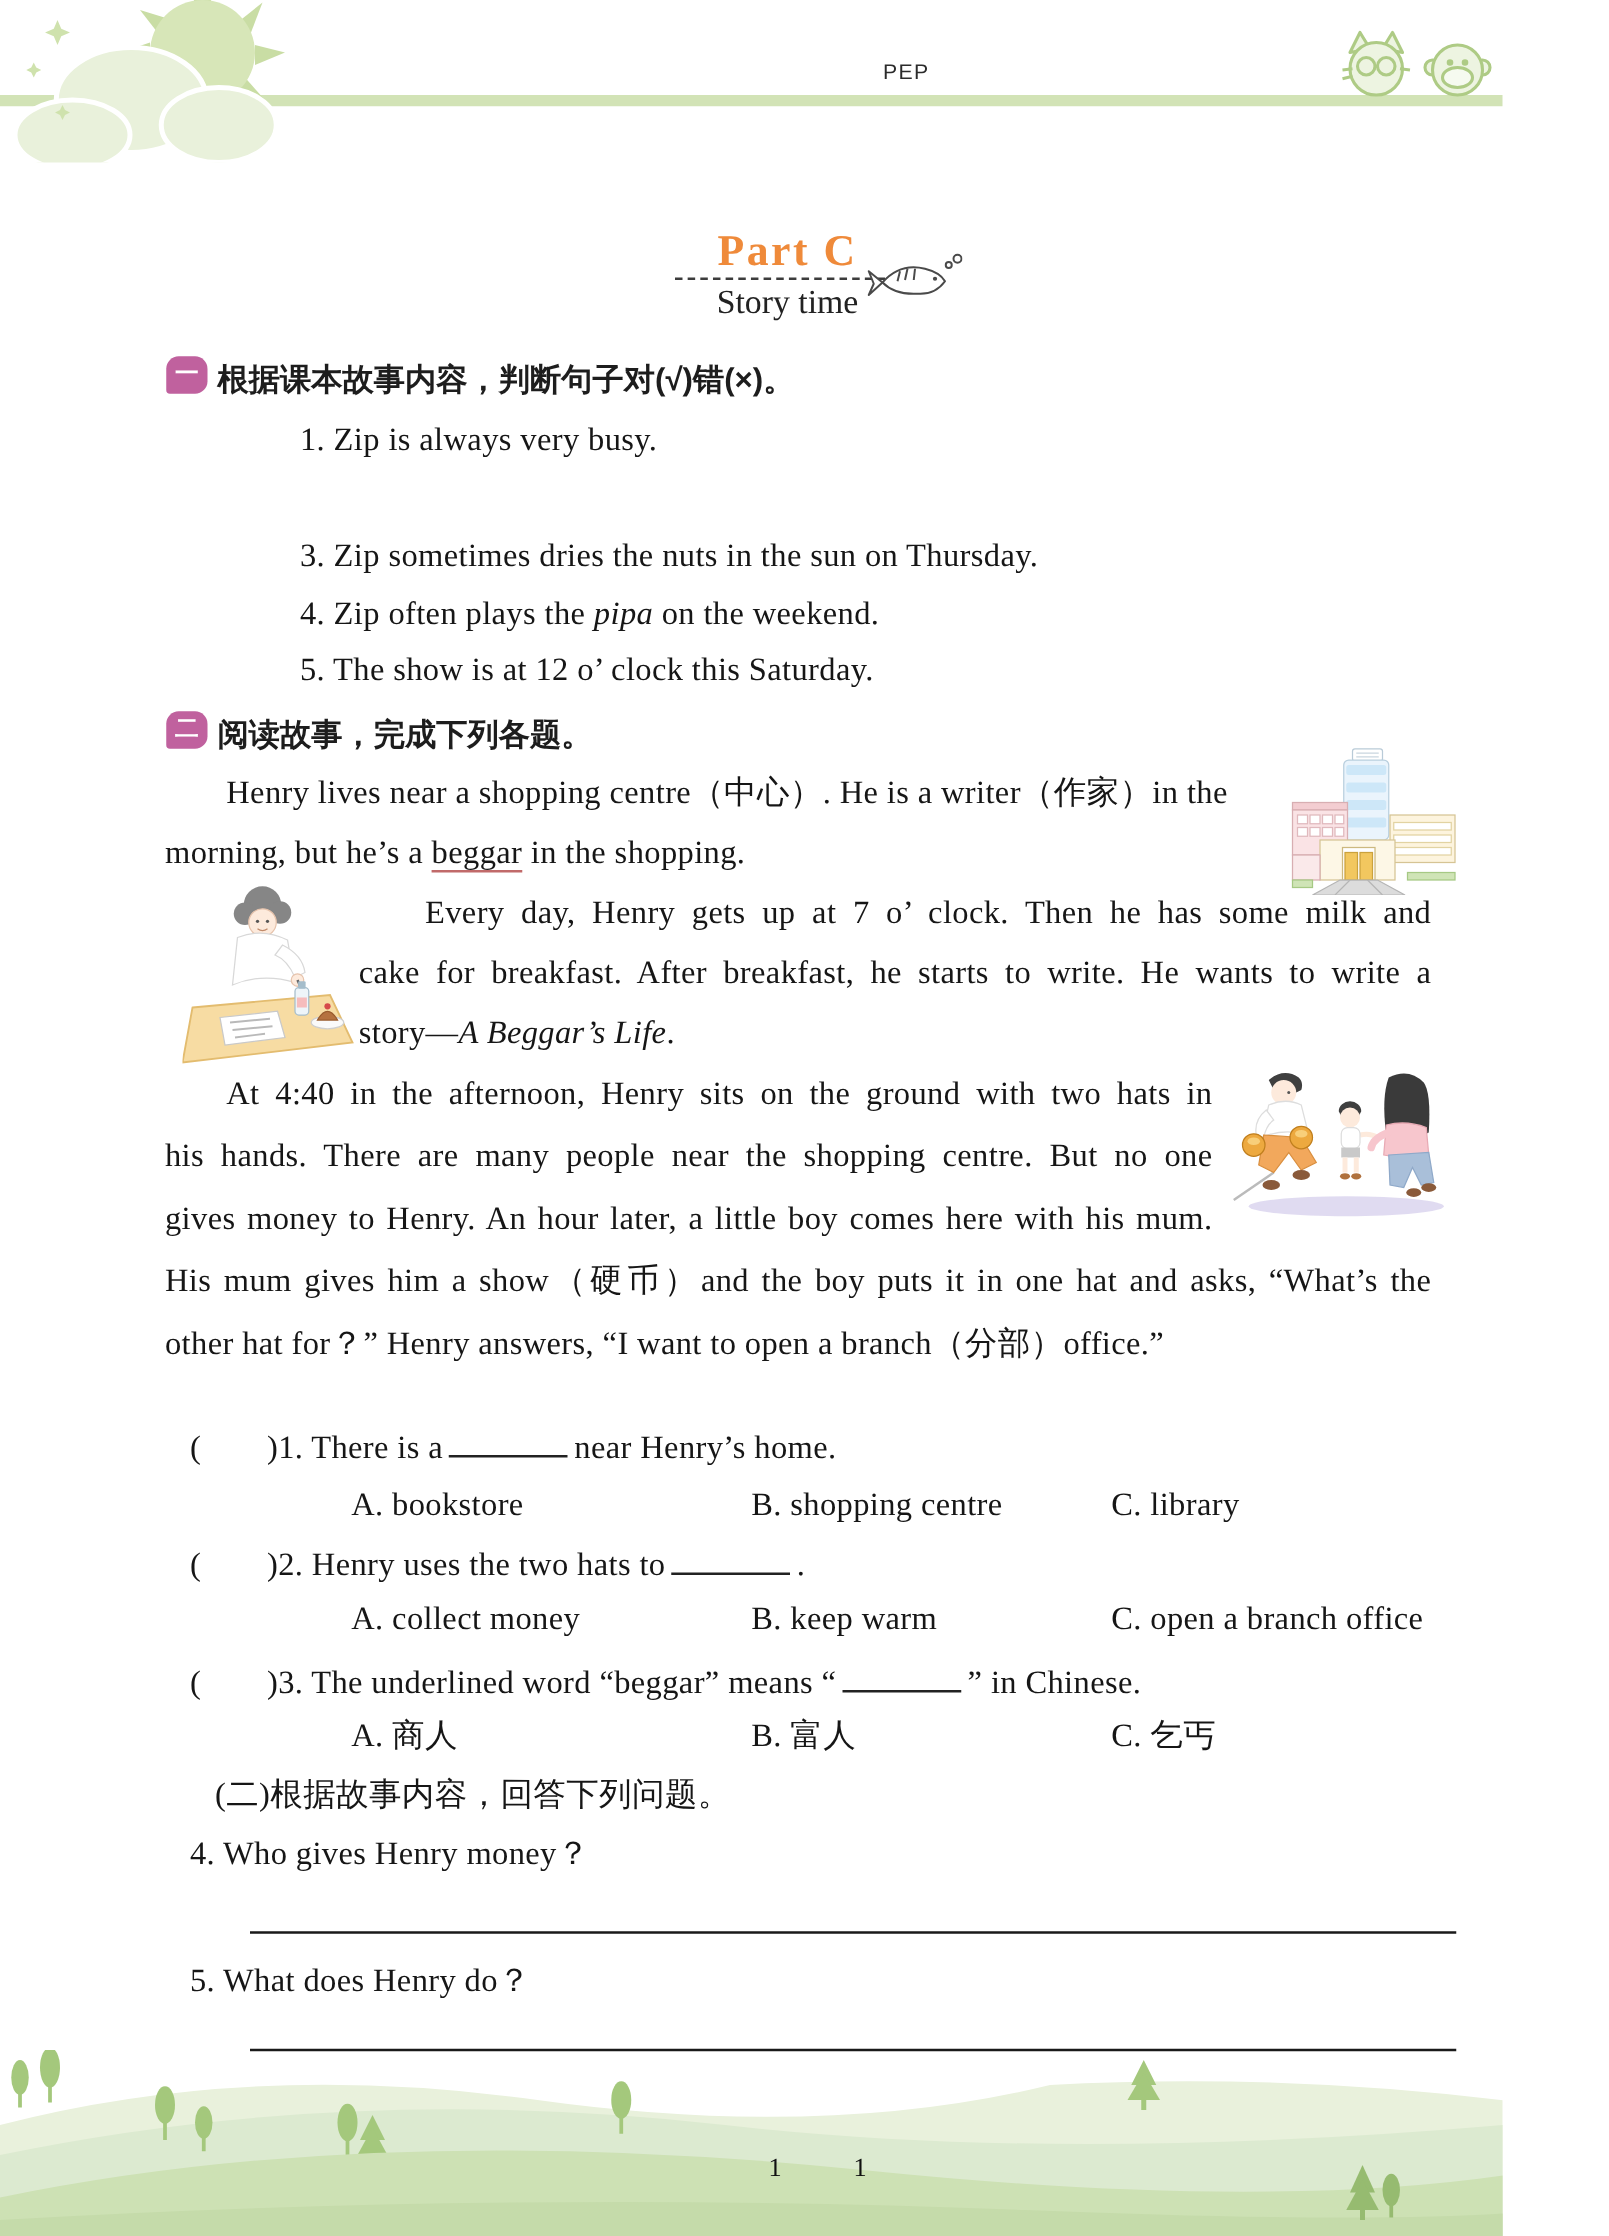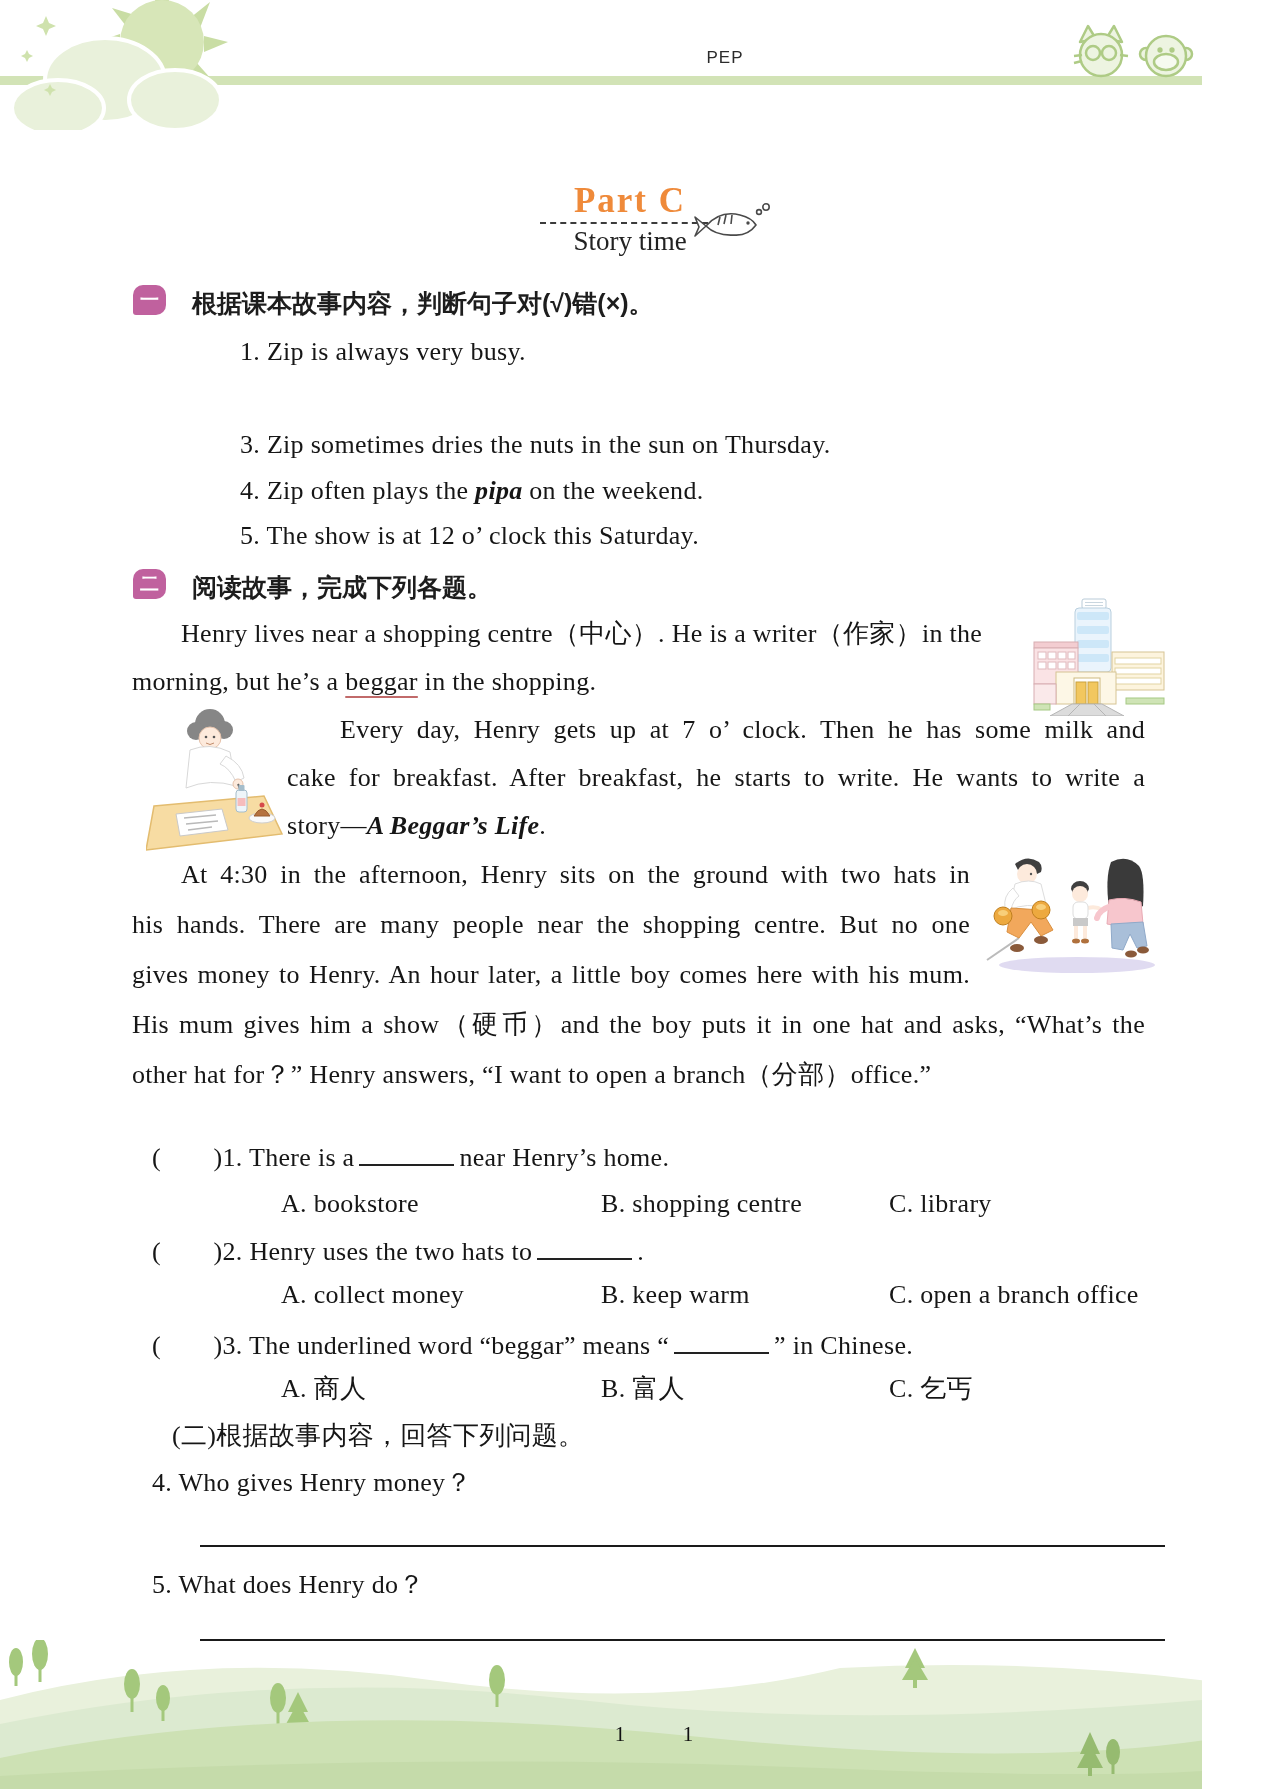--- a/index.html
+++ b/index.html
@@ -13,24 +13,24 @@
   
   .part-title{position:absolute;left:0;top:181px;width:1260px;text-align:center;
       font-size:35px;font-weight:bold;color:#ef8a3a;letter-spacing:2px;}
   .dashline{position:absolute;left:540px;top:222px;width:168px;border-top:2px dashed #3c3c3c;}
   .subtitle{position:absolute;left:0;top:226px;width:1260px;text-align:center;font-size:27px;color:#222;}
   
   .badge{position:absolute;width:33px;height:30px;background:#c0619e;color:#fff;
       border-radius:10px 10px 10px 3px;text-align:center;line-height:30px;font-size:19px;
       font-family:"Liberation Sans",sans-serif;font-weight:bold;}
   .cn-head{position:absolute;font-family:"Liberation Sans",sans-serif;font-weight:bold;
-      font-size:25px;color:#1d1d1d;white-space:nowrap;margin-left:18px;}
+      font-size:25px;color:#1d1d1d;white-space:nowrap;}
   .line{position:absolute;font-size:26px;line-height:33px;white-space:nowrap;letter-spacing:0.3px;}
   .just{white-space:normal;text-align:justify;text-align-last:justify;}
-  .it{font-style:italic;font-weight:bold;}
+  .it{font-style:italic;}
   .u-red{text-decoration:underline;text-decoration-color:#c16a6a;text-decoration-thickness:2px;text-underline-offset:6px;font-family:Liberation Serif, serif;}
   .blank{display:inline-block;width:95px;height:1.05em;border-bottom:2px solid #222;
       vertical-align:baseline;margin:0 5px;}
   .ansline{position:absolute;left:200px;width:965px;border-bottom:2px solid #1a1a1a;height:0;}
   .pagenum{position:absolute;top:1722px;width:24px;text-align:center;font-size:21px;color:#111;}
 </style>
 </head>
 <body>
 
 <div class="page">
@@ -113,21 +113,21 @@
   <div class="badge" style="left:133px;top:569px">二</div>
   <div class="cn-head" style="left:174px;top:571px">阅读故事，完成下列各题。</div>
 
   <div class="line" style="left:181px;top:617px">Henry lives near a shopping centre（中心）. He is a writer（作家）in the</div>
   <div class="line" style="left:132px;top:665px"><span>morning, but he’s a </span><span class="u-red">beggar</span><span> in the shopping.</span></div>
 
   <div class="line just" style="left:340px;top:713px;width:805px">Every day, Henry gets up at 7 o’ clock. Then he has some milk and</div>
   <div class="line just" style="left:287px;top:761px;width:858px">cake for breakfast. After breakfast, he starts to write. He wants to write a</div>
   <div class="line" style="left:287px;top:809px"><span>story—</span><span class="it">A Beggar’s Life</span><span>.</span></div>
 
-  <div class="line just" style="left:181px;top:858px;width:789px">At 4:30 in the afternoon, Henry sits on the ground with two hats in</div>
+  <div class="line just" style="left:181px;top:858px;width:789px">At 4:40 in the afternoon, Henry sits on the ground with two hats in</div>
   <div class="line just" style="left:132px;top:908px;width:838px">his hands. There are many people near the shopping centre. But no one</div>
   <div class="line just" style="left:132px;top:958px;width:838px">gives money to Henry. An hour later, a little boy comes here with his mum.</div>
   <div class="line just" style="left:132px;top:1008px;width:1013px">His mum gives him a show（硬币）and the boy puts it in one hat and asks, “What’s the</div>
   <div class="line" style="left:132px;top:1058px">other hat for？” Henry answers, “I want to open a branch（分部）office.”</div>
 
   <svg class="deco" style="left:1028px;top:598px" width="142" height="118" viewBox="0 0 142 118">
     <rect x="54" y="1" width="24" height="10" rx="2" fill="#fff" stroke="#b9cbd8"></rect>
     <line x1="57" y1="4.5" x2="75" y2="4.5" stroke="#c9d6df"></line>
     <line x1="57" y1="7.5" x2="75" y2="7.5" stroke="#c9d6df"></line>
     <rect x="47" y="10" width="36" height="64" rx="4" fill="#eaf4fc" stroke="#b9cfde"></rect>

